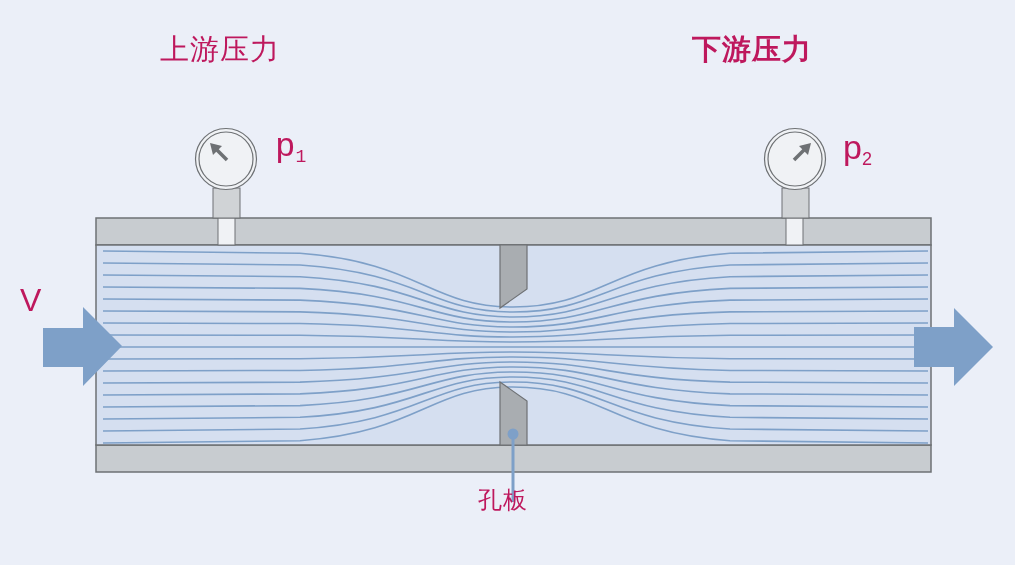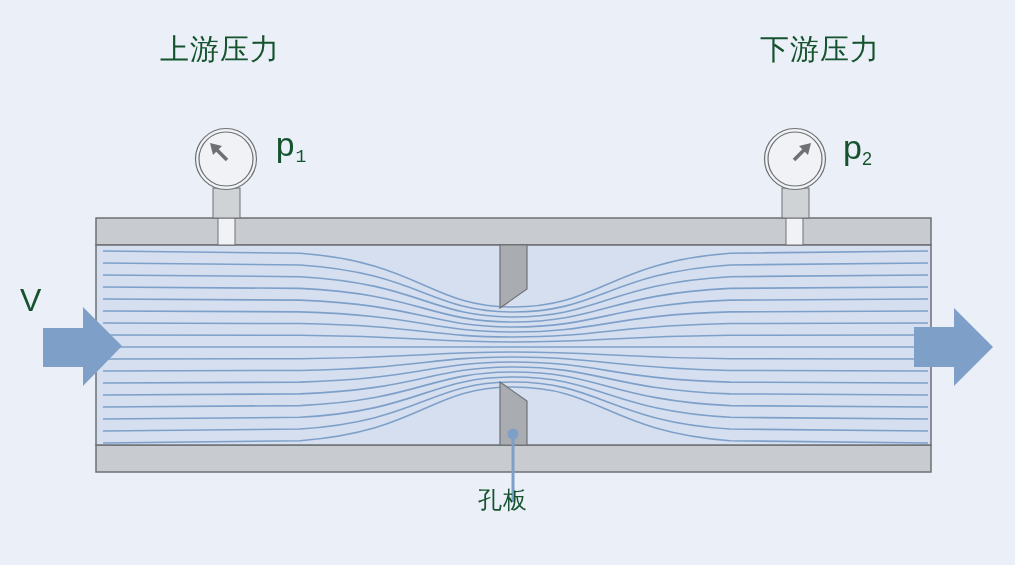--- a/index.html
+++ b/index.html
@@ -1,19 +1,19 @@
 <!DOCTYPE html>
 <html><head>
   <meta charset="utf-8">
   <style>
     html, body { margin:0; padding:0; }
     body { width:1015px; height:565px; background:#ebeff8; overflow:hidden; position:relative;
            font-family:"DejaVu Sans", sans-serif; }
     svg { position:absolute; left:0; top:0; }
-    .lbl { position:absolute; color:#14532d; white-space:nowrap; }
+    .lbl { position:absolute; color:#be185d; white-space:nowrap; }
     .title { font-size:29px; top:30px; letter-spacing:1px; }
     .plabel { font-family:"Liberation Sans", sans-serif; font-size:34px; top:128px; }
     .plabel sub { font-size:18px; vertical-align:-6px; }
     .vlabel { font-family:"Liberation Sans", sans-serif; font-size:32px; left:20px; top:282px; }
     .orifice-lbl { font-size:24px; left:478px; top:484px; letter-spacing:1px; }
   </style>
 </head>
 <body>
 
 <svg width="1015" height="565" viewBox="0 0 1015 565">
@@ -68,19 +68,19 @@
 
   <line x1="513" y1="434" x2="513" y2="502" stroke="#7ea0c8" stroke-width="3"></line>
   <circle cx="513" cy="434" r="5.5" fill="#7ea0c8"></circle>
 
   <polygon points="43,328 83,328 83,307 122,346 83,386 83,367 43,367" fill="#7ea0c8"></polygon>
 
   <polygon points="914,327 954,327 954,308 993,347 954,386 954,367 914,367" fill="#7ea0c8"></polygon>
 </svg>
 
 <div class="lbl title" style="left:160px;">上游压力</div>
-<div class="lbl title" style="left:760px;">下游压力</div>
+<div class="lbl title" style="left:692px;font-weight:bold;">下游压力</div>
 
 <div class="lbl plabel" style="left:275px;font-family:Liberation Mono, monospace;"><span>p</span><sub>1</sub></div>
 <div class="lbl plabel" style="left:843px;"><span>p</span><sub>2</sub></div>
 
 <div class="lbl vlabel">V</div>
 <div class="lbl orifice-lbl">孔板</div>
 
 </body></html>

